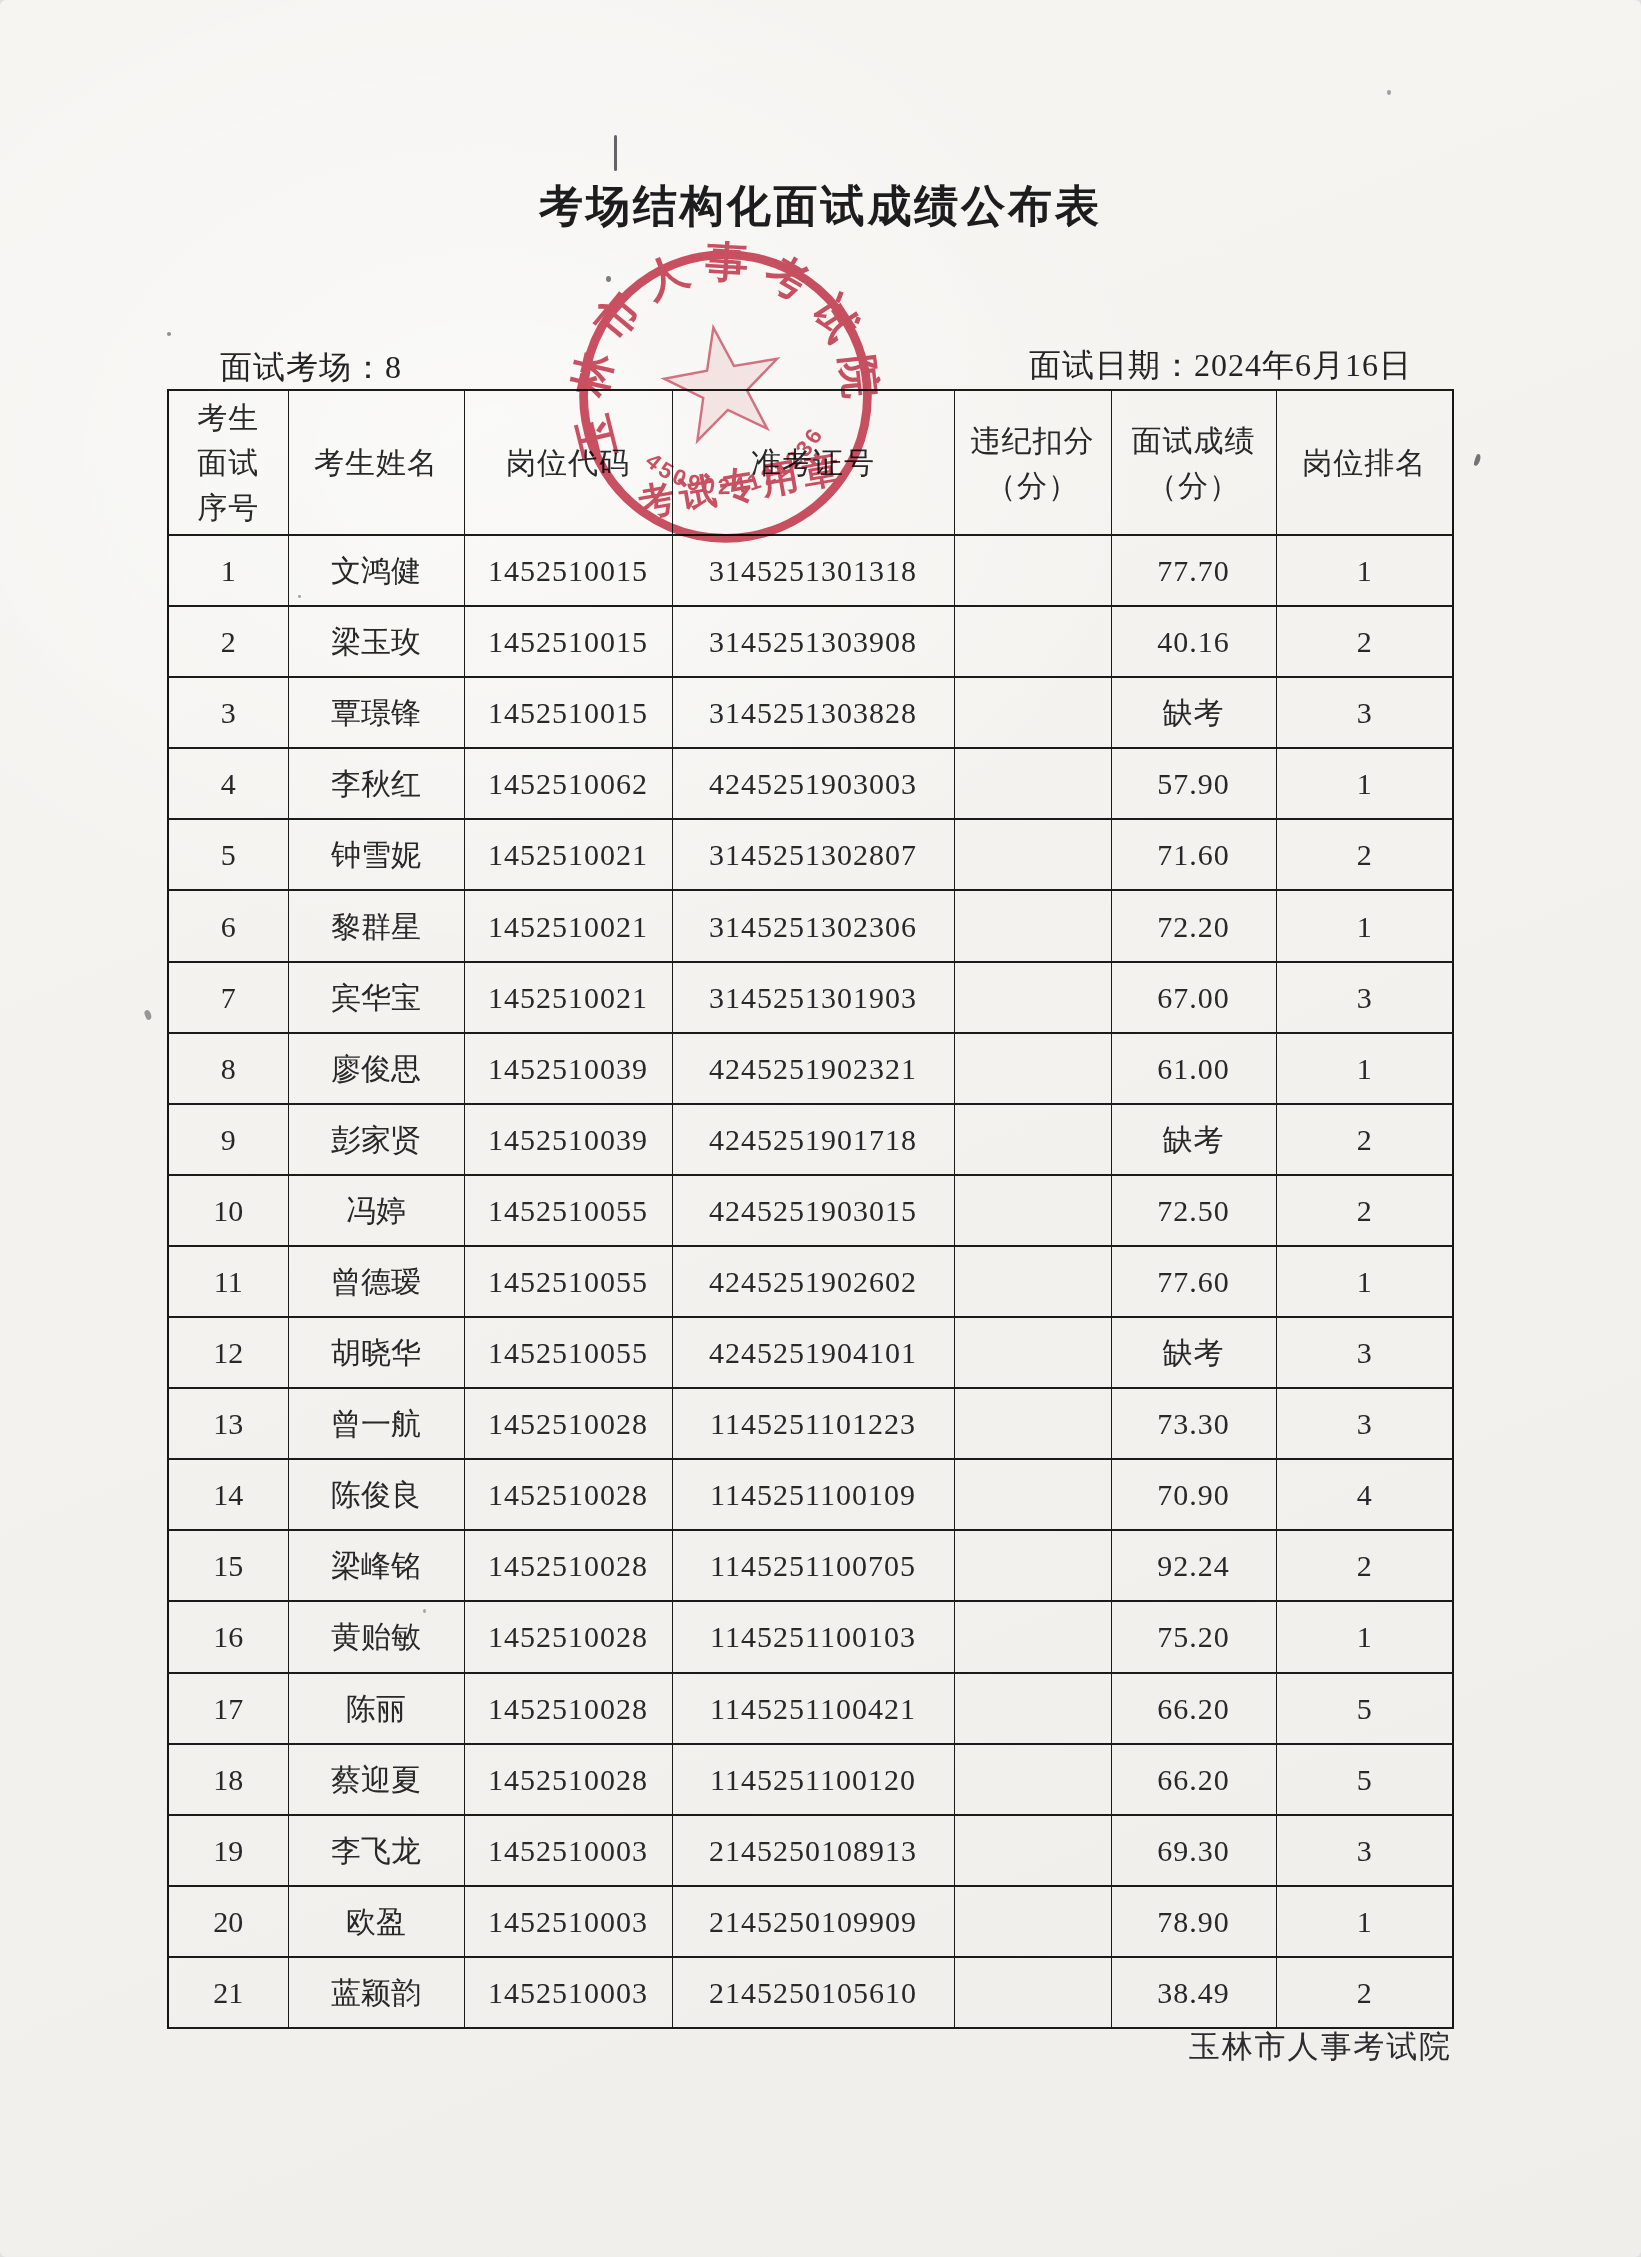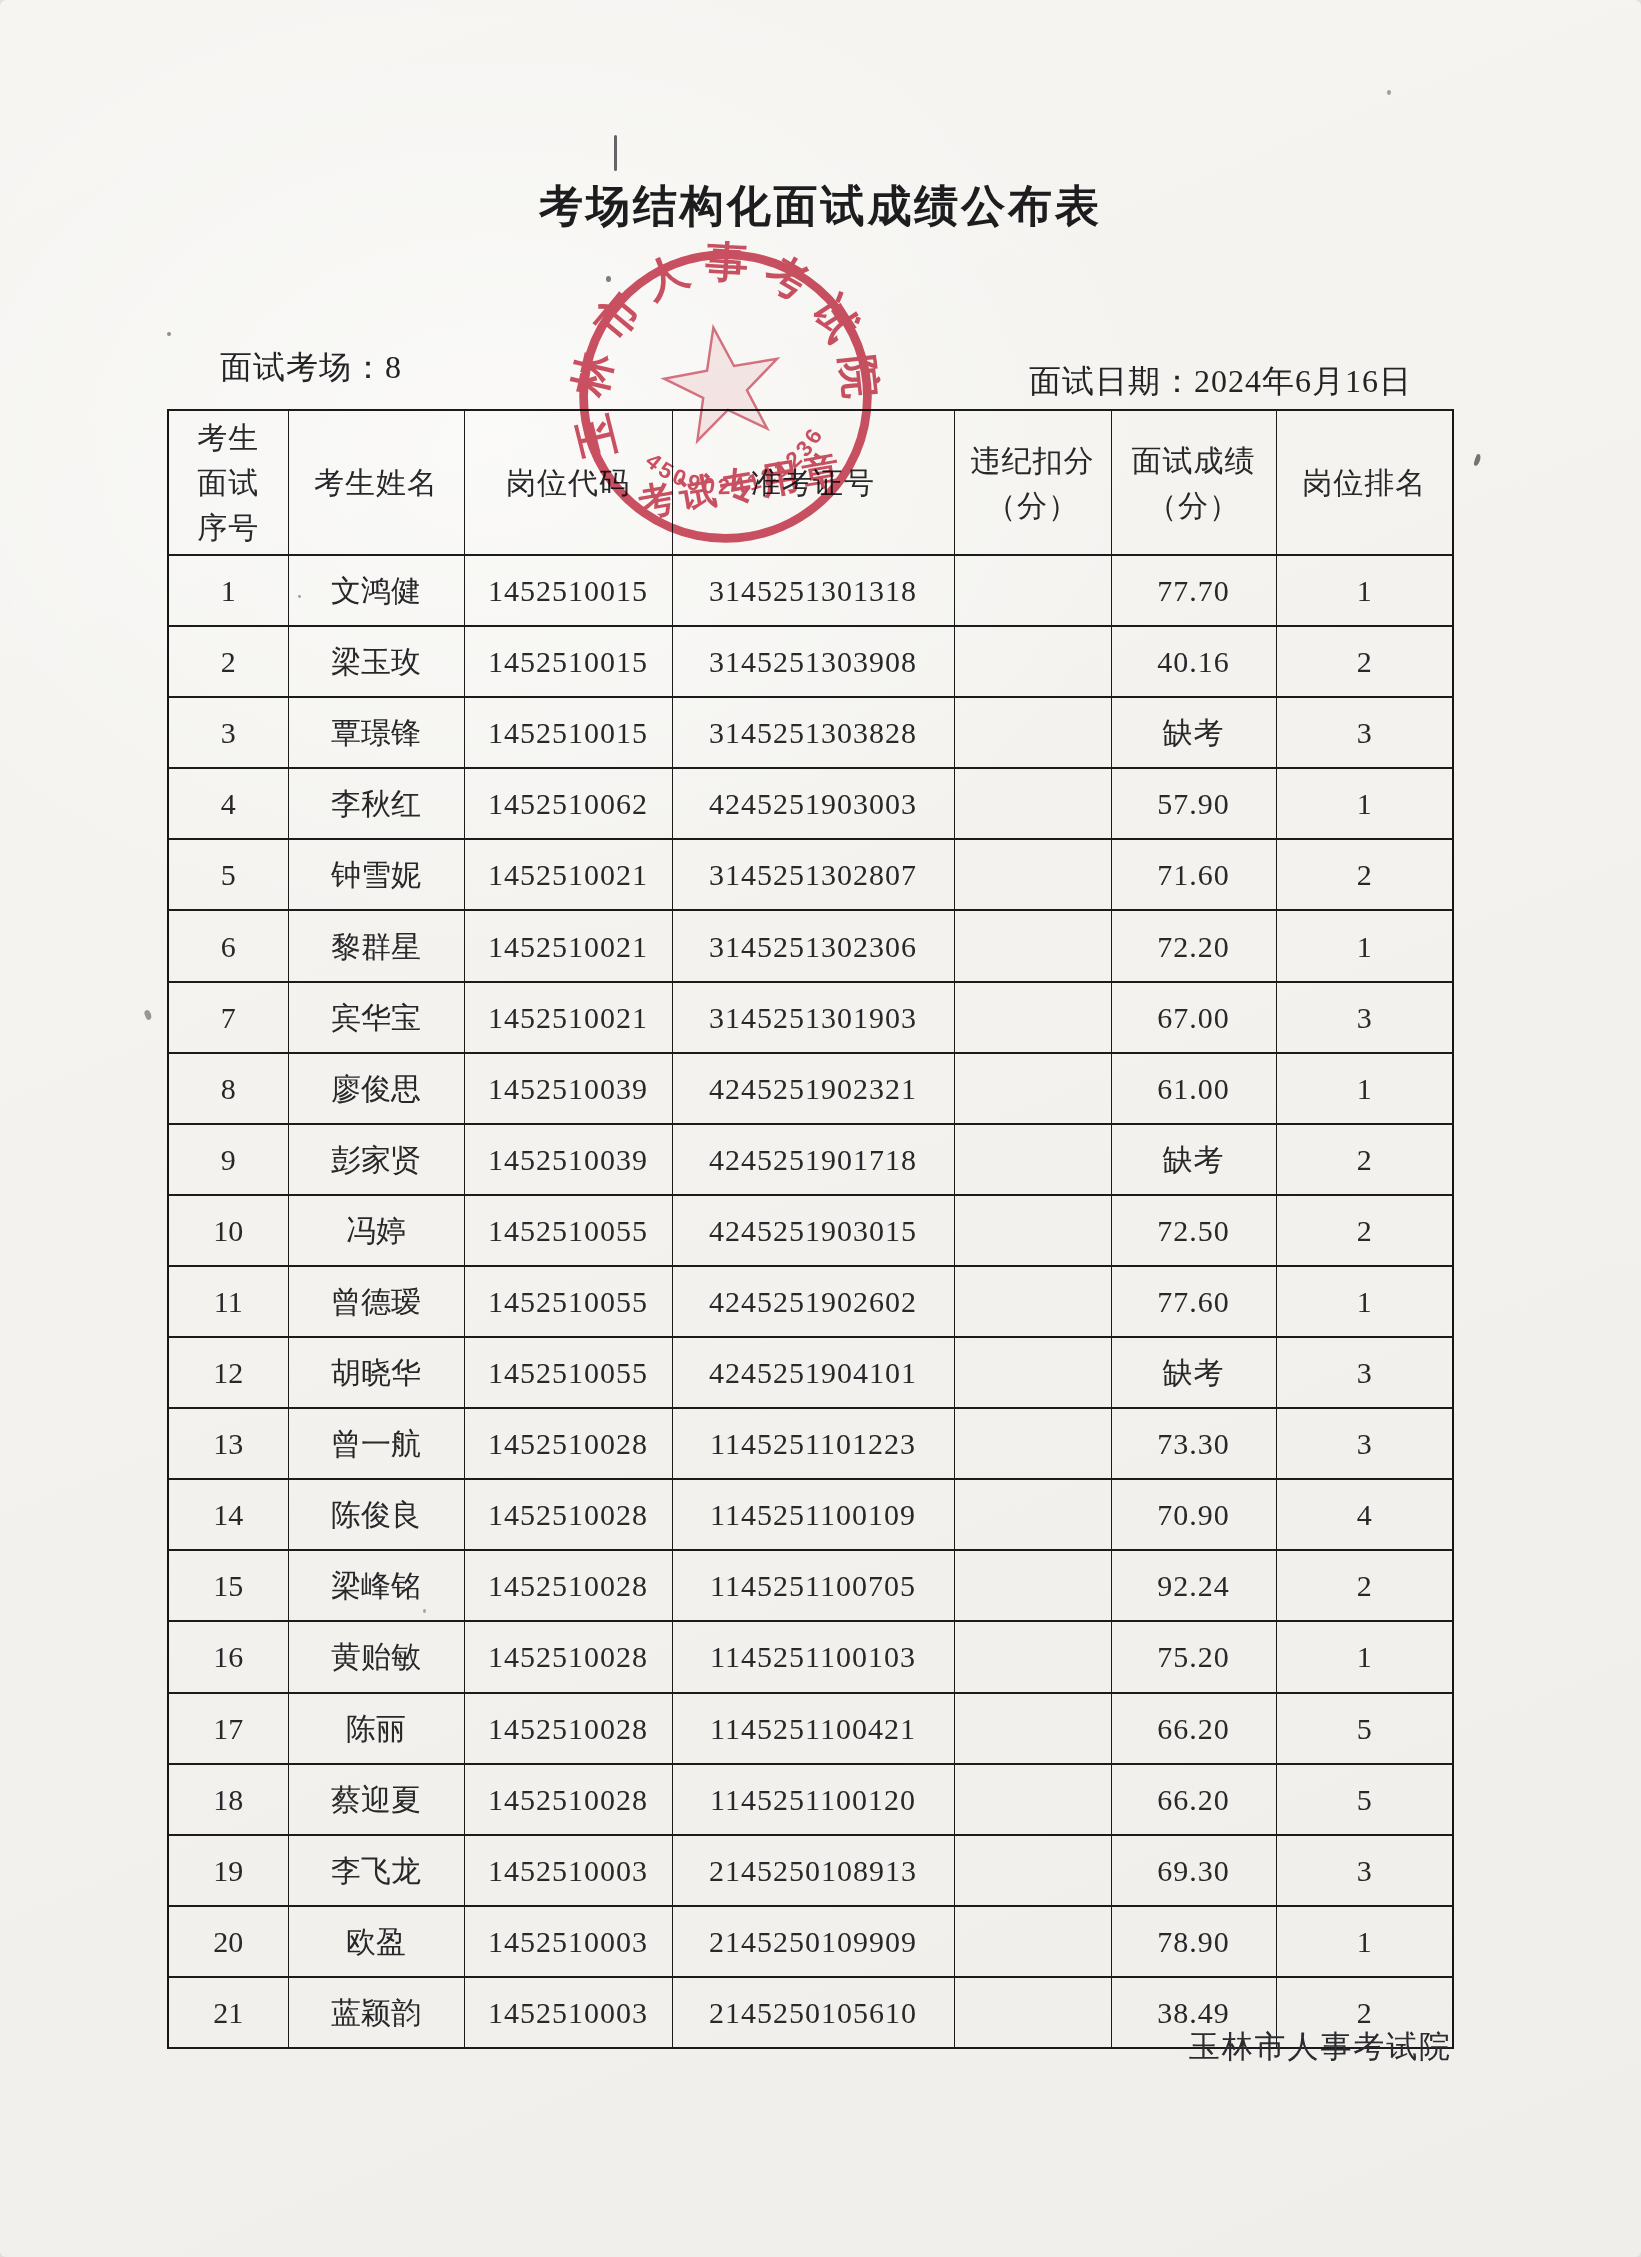--- a/index.html
+++ b/index.html
@@ -19,28 +19,27 @@
     text-align:center;
     font-family:"Liberation Sans","DejaVu Sans",sans-serif;
     font-weight:700;font-size:44px;letter-spacing:2.9px;color:#1d1d1f;
   }
   .meta-room{
     position:absolute;left:220px;top:346px;
     font-size:32px;letter-spacing:1px;color:#242426;font-family:Liberation Serif, serif;
   }
   .meta-date{
     position:absolute;left:1029px;top:344px;
-    font-size:32px;letter-spacing:1px;color:#242426;margin-top:16px;
+    font-size:32px;letter-spacing:1px;color:#242426;
   }
   table.results{
     position:absolute;left:167px;top:389px;
     width:1284px;height:1640px;
     border-collapse:collapse;table-layout:fixed;
     background:transparent;
-    margin-top:20px;
   }
   table.results th, table.results td{
     border:1.9px solid #1b1b1c;
     border-top-width:2.9px;border-bottom-width:2.9px;
     text-align:center;vertical-align:middle;
     padding:0 13.5px;
     font-size:30px;line-height:1.5;
     color:#28282a;
     overflow:hidden;
   }

